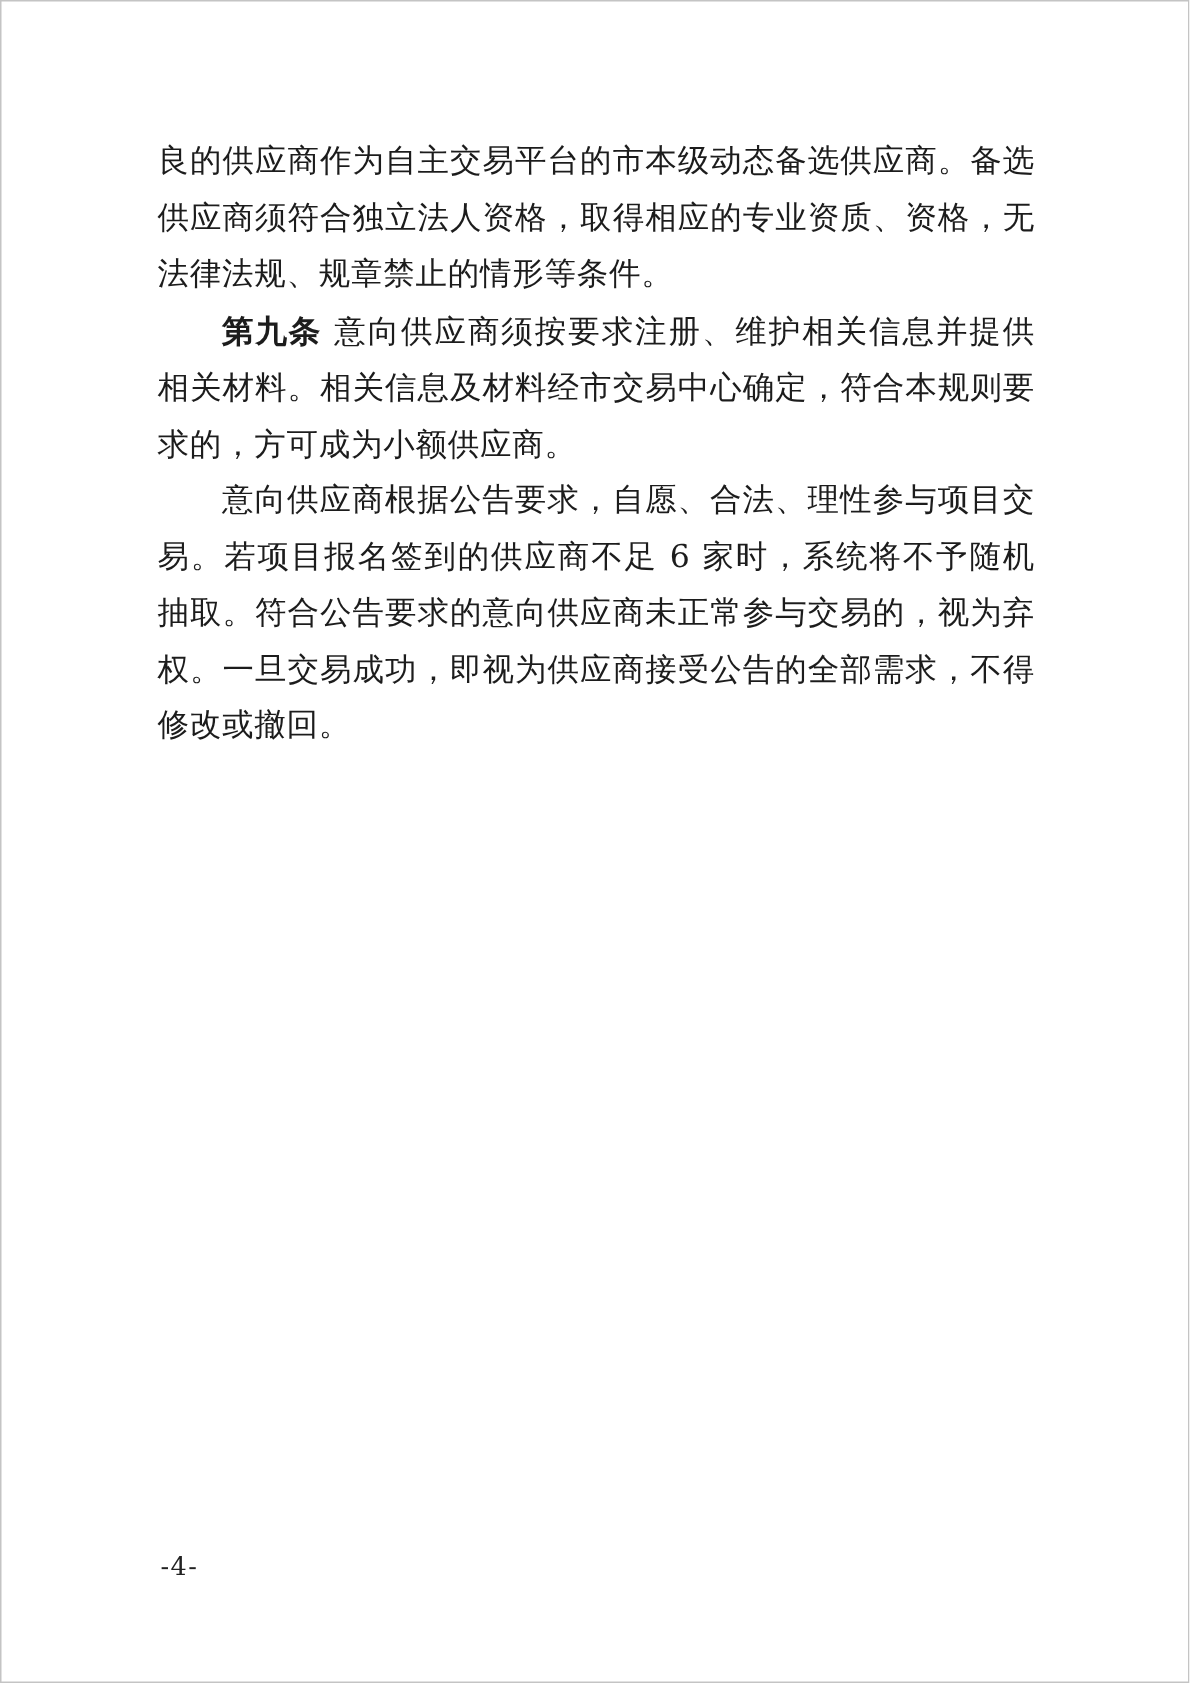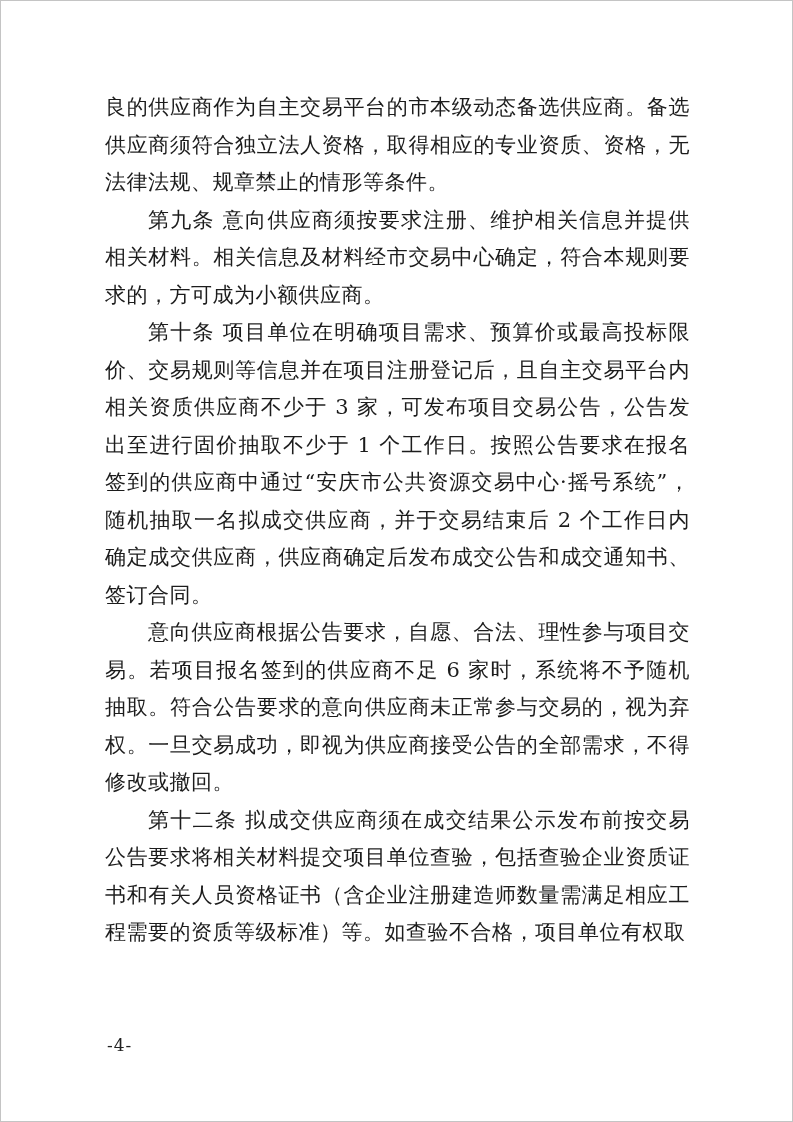--- a/index.html
+++ b/index.html
@@ -31,37 +31,35 @@
       line-height: 37.5px;
       letter-spacing: 0.5px;
       text-align: justify;
       text-justify: inter-character;
       word-break: break-all;
     }
     p.para.indent {
       text-indent: 43px;
     }
     .bold {
-      font-weight: normal;
+      font-weight: bold;
     }
     .page-number {
       position: absolute;
       left: 106px;
       top: 1034px;
       font-size: 17px;
       letter-spacing: 1px;
       color: #222222;
       font-family: "DejaVu Serif", "Liberation Serif", serif;
     }
   </style>
 </head>
 <body>
 
 <div class="page">
   <div class="content">
       <p class="para"><span>良的供应商作为自主交易平台的市本级动态备选供应商。备选供应商须符合独立法人资格，取得相应的专业资质、资格，无法律法规、规章禁止的情形等条件。</span></p>
       <p class="para indent"><span class="bold">第九条</span><span> 意向供应商须按要求注册、维护相关信息并提供相关材料。相关信息及材料经市交易中心确定，符合本规则要求的，方可成为小额供应商。</span></p>
-      <p class="para indent"><span class="bold">第十条</span><span> 项目单位在明确项目需求、预算价或最高投标限价、交易规则等信息并在项目注册登记后，且自主交易平台内相关资质供应商不少于 3 家，可发布项目交易公告，公告发出至进行固价抽取不少于 1 个工作日。按照公告要求在报名签到的供应商中通过“安庆市公共资源交易中心·摇号系统”，随机抽取一名拟成交供应商，并于交易结束后 2 个工作日内确定成交供应商，供应商确定后发布成交公告和成交通知书、签订合同。</span></p>
       <p class="para indent"><span>意向供应商根据公告要求，自愿、合法、理性参与项目交易。若项目报名签到的供应商不足 6 家时，系统将不予随机抽取。符合公告要求的意向供应商未正常参与交易的，视为弃权。一旦交易成功，即视为供应商接受公告的全部需求，不得修改或撤回。</span></p>
-      <p class="para indent"><span class="bold">第十二条</span><span> 拟成交供应商须在成交结果公示发布前按交易公告要求将相关材料提交项目单位查验，包括查验企业资质证书和有关人员资格证书（含企业注册建造师数量需满足相应工程需要的资质等级标准）等。如查验不合格，项目单位有权取</span></p>
     </div>
   <div class="page-number">-4-</div>
 </div>
 
 </body></html>

